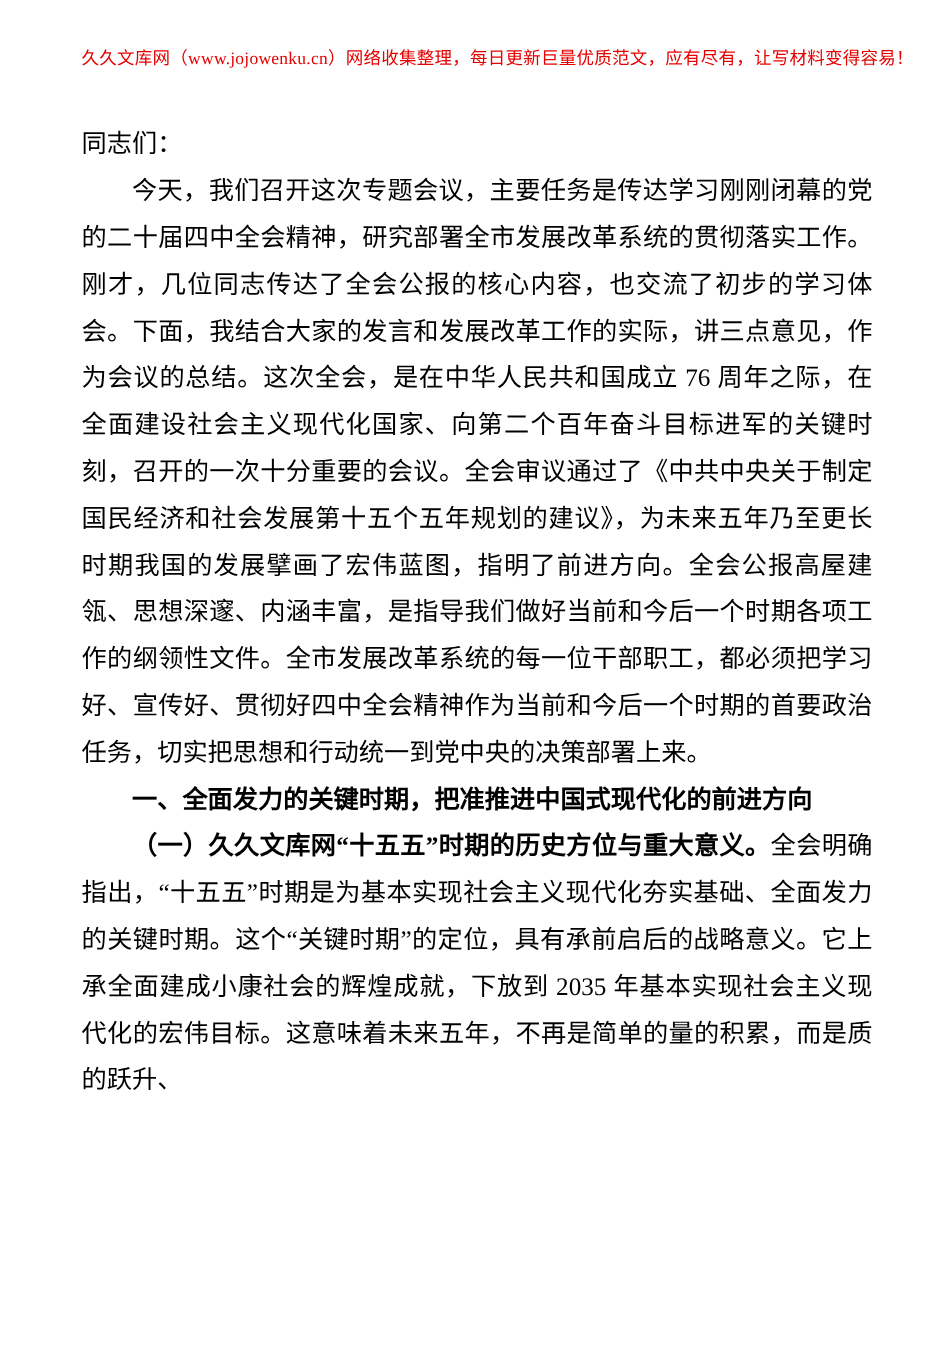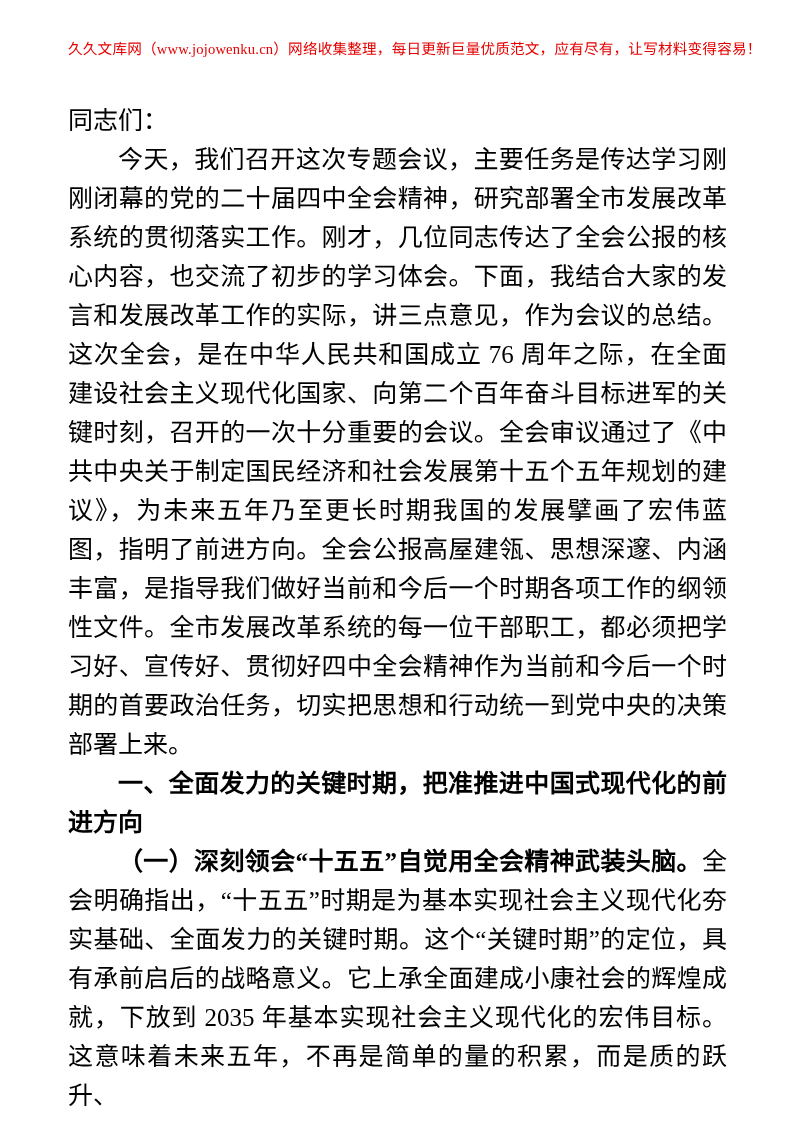--- a/index.html
+++ b/index.html
@@ -25,21 +25,21 @@
     text-align: center;
     white-space: nowrap;
     letter-spacing: 0.2px;
     
   }
   .doc {
     margin-top: 41px;
   }
   .doc p {
     margin: 0;
-    font-size: 25px;
+    font-size: 21px;
     line-height: 39px;
     text-align: justify;
     text-justify: inter-ideograph;
     text-indent: 2em;
     word-break: break-all;
   }
   .doc p.no-indent {
     text-indent: 0;
   }
   .bold {
@@ -55,16 +55,16 @@
 
   <div class="doc">
 
     <p class="no-indent">同志们：</p>
 
     <p>今天，我们召开这次专题会议，主要任务是传达学习刚刚闭幕的党的二十届四中全会精神，研究部署全市发展改革系统的贯彻落实工作。刚才，几位同志传达了全会公报的核心内容，也交流了初步的学习体会。下面，我结合大家的发言和发展改革工作的实际，讲三点意见，作为会议的总结。这次全会，是在中华人民共和国成立 76 周年之际，在全面建设社会主义现代化国家、向第二个百年奋斗目标进军的关键时刻，召开的一次十分重要的会议。全会审议通过了《中共中央关于制定国民经济和社会发展第十五个五年规划的建议》，为未来五年乃至更长时期我国的发展擘画了宏伟蓝图，指明了前进方向。全会公报高屋建瓴、思想深邃、内涵丰富，是指导我们做好当前和今后一个时期各项工作的纲领性文件。全市发展改革系统的每一位干部职工，都必须把学习好、宣传好、贯彻好四中全会精神作为当前和今后一个时期的首要政治任务，切实把思想和行动统一到党中央的决策部署上来。</p>
 
     <p class="bold">一、全面发力的关键时期，把准推进中国式现代化的前进方向</p>
 
 
-    <p><span class="bold">（一）深刻领会“十五五”自觉用全会精神武装头脑。</span><span>全会明确指出，“十五五”时期是为基本实现社会主义现代化夯实基础、全面发力的关键时期。这个“关键时期”的定位，具有承前启后的战略意义。它上承全面建成小康社会的辉煌成就，下放到 2035 年基本实现社会主义现代化的宏伟目标。这意味着未来五年，不再是简单的量的积累，而是质的跃升、</span></p>
+    <p><span class="bold">（一）久久文库网“十五五”时期的历史方位与重大意义。</span><span>全会明确指出，“十五五”时期是为基本实现社会主义现代化夯实基础、全面发力的关键时期。这个“关键时期”的定位，具有承前启后的战略意义。它上承全面建成小康社会的辉煌成就，下放到 2035 年基本实现社会主义现代化的宏伟目标。这意味着未来五年，不再是简单的量的积累，而是质的跃升、</span></p>
 
   </div>
 </div>
 
 </body></html>

